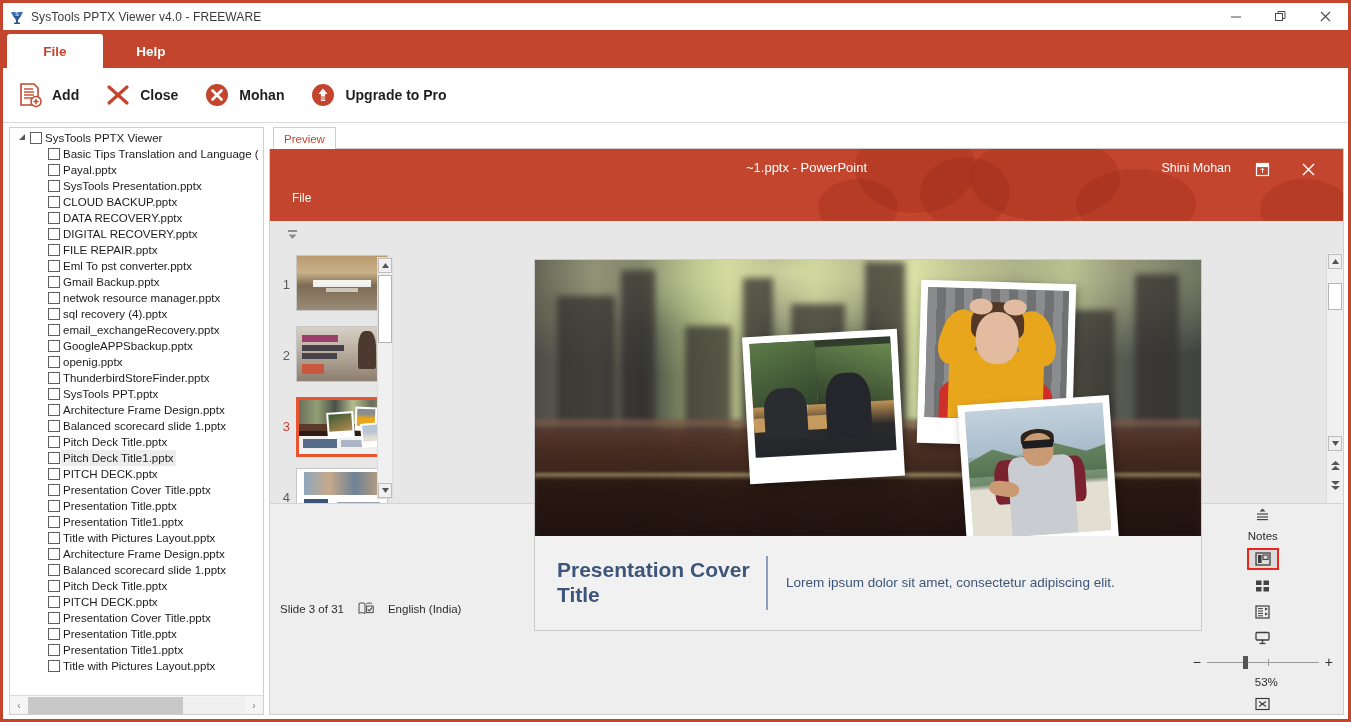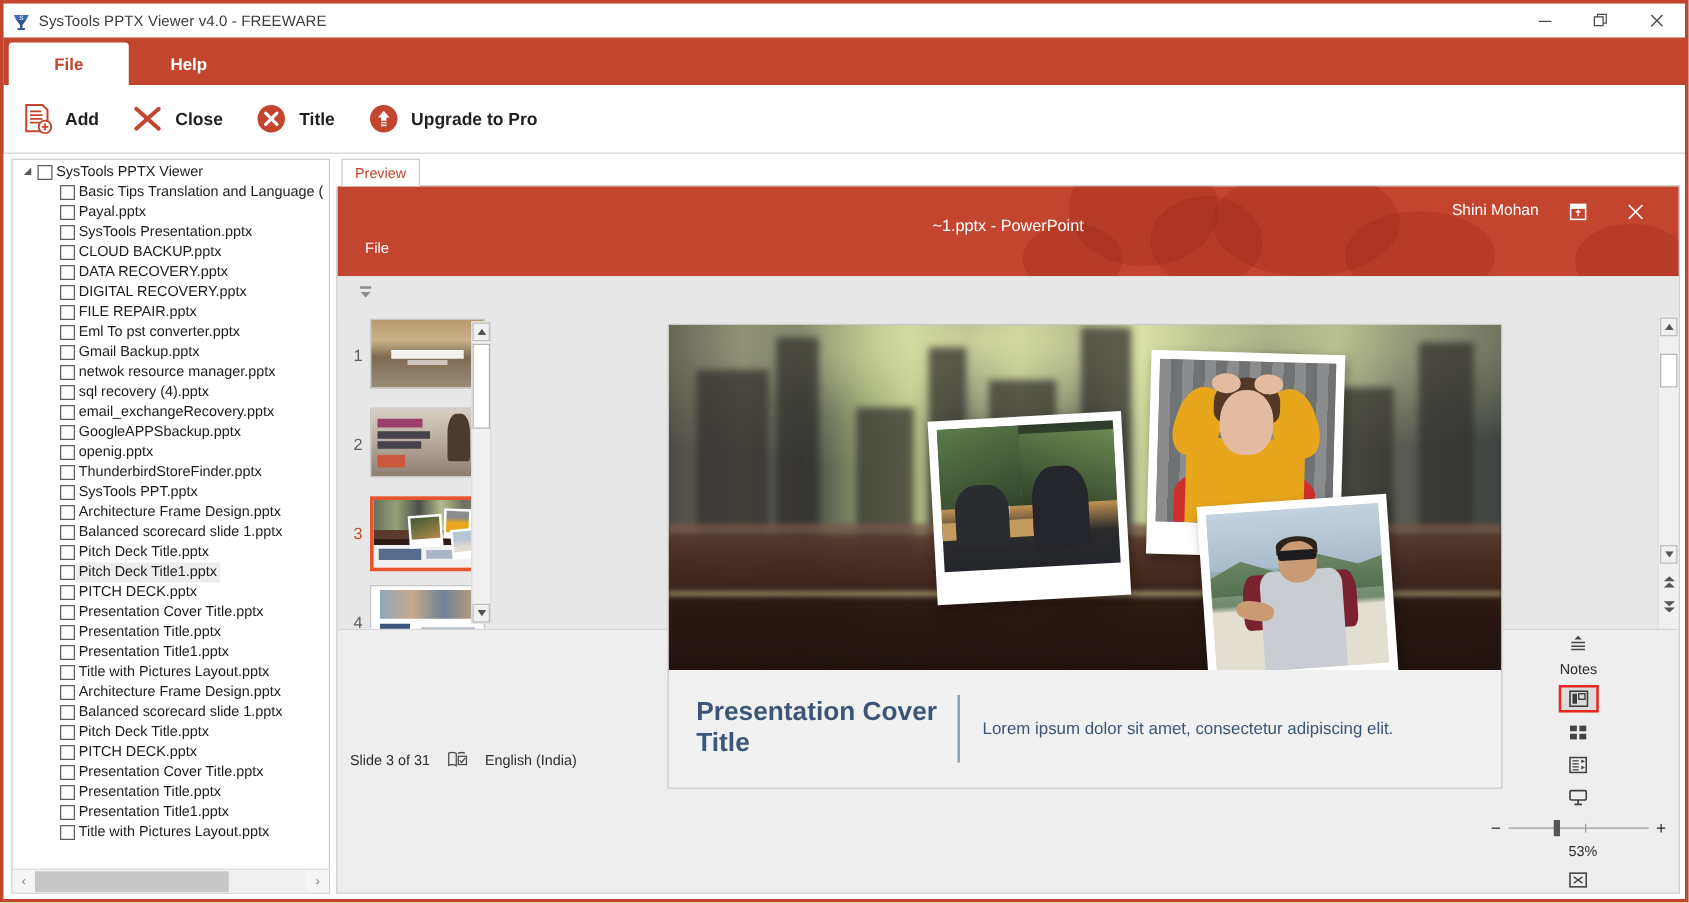--- a/index.html
+++ b/index.html
@@ -139,21 +139,21 @@
   }
 
   
   .ppt-header {
     flex:0 0 72px; background:#C4452D; position:relative; overflow:hidden;
   }
   .ppt-header .blob {
     position:absolute; border-radius:50%; background:rgba(150,40,22,0.30);
   }
   .ppt-title {
-    position:absolute; left:0; right:0; top:24px;
+    position:absolute; left:0; right:0; top:11px;
     text-align:center; font-size:13px; color:#ffffff;
   }
   .ppt-user {
     position:absolute; right:112px; top:12px; font-size:12.5px; color:#fff;
   }
   .ppt-hdr-btn {
     position:absolute; top:9px; width:26px; height:22px;
     display:flex; align-items:center; justify-content:center; color:#fff;
   }
   .ppt-file {
@@ -415,21 +415,21 @@
       </div>
 
       <div class="rb-item">
         <span class="rb-icon">
           <svg width="26" height="26" viewBox="0 0 26 26">
             <circle cx="13" cy="13" r="11" fill="#C4452D"></circle>
             <line x1="8.5" y1="8.5" x2="17.5" y2="17.5" stroke="#fff" stroke-width="2.6" stroke-linecap="round"></line>
             <line x1="17.5" y1="8.5" x2="8.5" y2="17.5" stroke="#fff" stroke-width="2.6" stroke-linecap="round"></line>
           </svg>
         </span>
-        <span>Title</span>
+        <span>Mohan</span>
       </div>
 
       <div class="rb-item">
         <span class="rb-icon">
           <svg width="26" height="26" viewBox="0 0 26 26">
             <circle cx="13" cy="13" r="11" fill="#C4452D"></circle>
             <path d="M13 6.5 L17.6 12 H15.1 V19 H10.9 V12 H8.4 Z" fill="#ffffff"></path>
             <line x1="10.9" y1="15" x2="15.1" y2="15" stroke="#C4452D" stroke-width="1"></line>
             <line x1="10.9" y1="17" x2="15.1" y2="17" stroke="#C4452D" stroke-width="1"></line>
           </svg>

